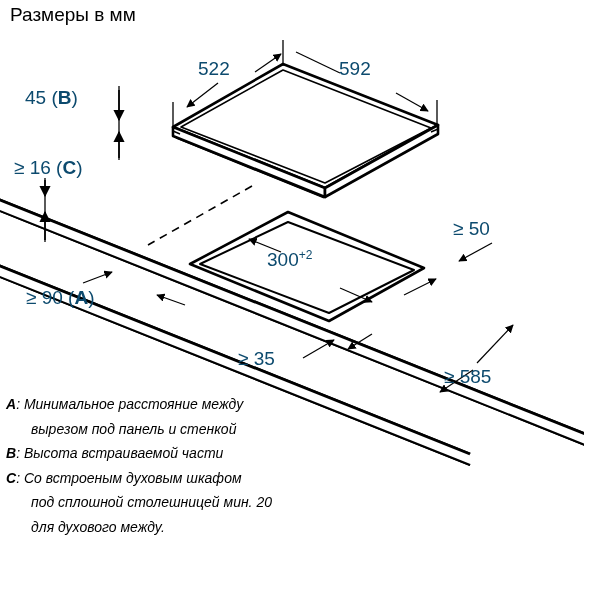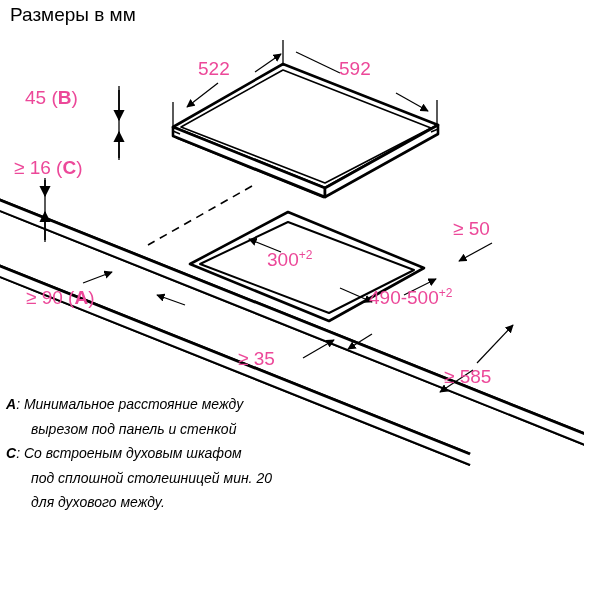--- a/index.html
+++ b/index.html
@@ -20,21 +20,21 @@
     position: absolute;
     left: 0;
     top: 0;
     width: 600px;
     height: 600px;
   }
   .dim-label {
     position: absolute;
     font-family: "Liberation Sans", sans-serif;
     font-size: 19px;
-    color: #ec4899;
+    color: #0c4a6e;
     white-space: nowrap;
     line-height: 1;
   }
   .dim-label b {
     font-weight: bold;
   }
   .dim-label .sup {
     font-size: 12px;
     vertical-align: super;
   }
@@ -212,23 +212,20 @@
   </div>
 
   <div class="dim-label" style="left:26px; top:288px;">
     <span>≥ 90 (<b>A</b>)</span>
   </div>
 
   <div class="dim-label" style="left:267px; top:249px;">
     <span>300</span><span class="sup">+2</span>
   </div>
 
-  <div class="dim-label" style="left:369px; top:287px;">
-    <span>490-500</span><span class="sup">+2</span>
-  </div>
 
   <div class="dim-label" style="left:453px; top:219px;">
     <span>≥ 50</span>
   </div>
 
   <div class="dim-label" style="left:238px; top:349px;">
     <span>≥ 35</span>
   </div>
 
   <div class="dim-label" style="left:444px; top:328px;margin-top:39px;">
@@ -236,20 +233,24 @@
   </div>
 
   <div id="legend">
 
     <div class="legend-row">
       <span class="legend-key">A</span><span>:</span>
       <span>Минимальное расстояние между</span>
     </div>
     <div class="legend-indent">вырезом под панель и стенкой</div>
 
+    <div class="legend-row">
+      <span class="legend-key">B</span><span>:</span>
+      <span>Высота встраиваемой части</span>
+    </div>
 
     <div class="legend-row">
       <span class="legend-key">C</span><span>:</span>
       <span>Со встроеным духовым шкафом</span>
     </div>
     <div class="legend-indent">под сплошной столешницей мин. 20</div>
     <div class="legend-indent">для духового между.</div>
   </div>
 
 </div>

